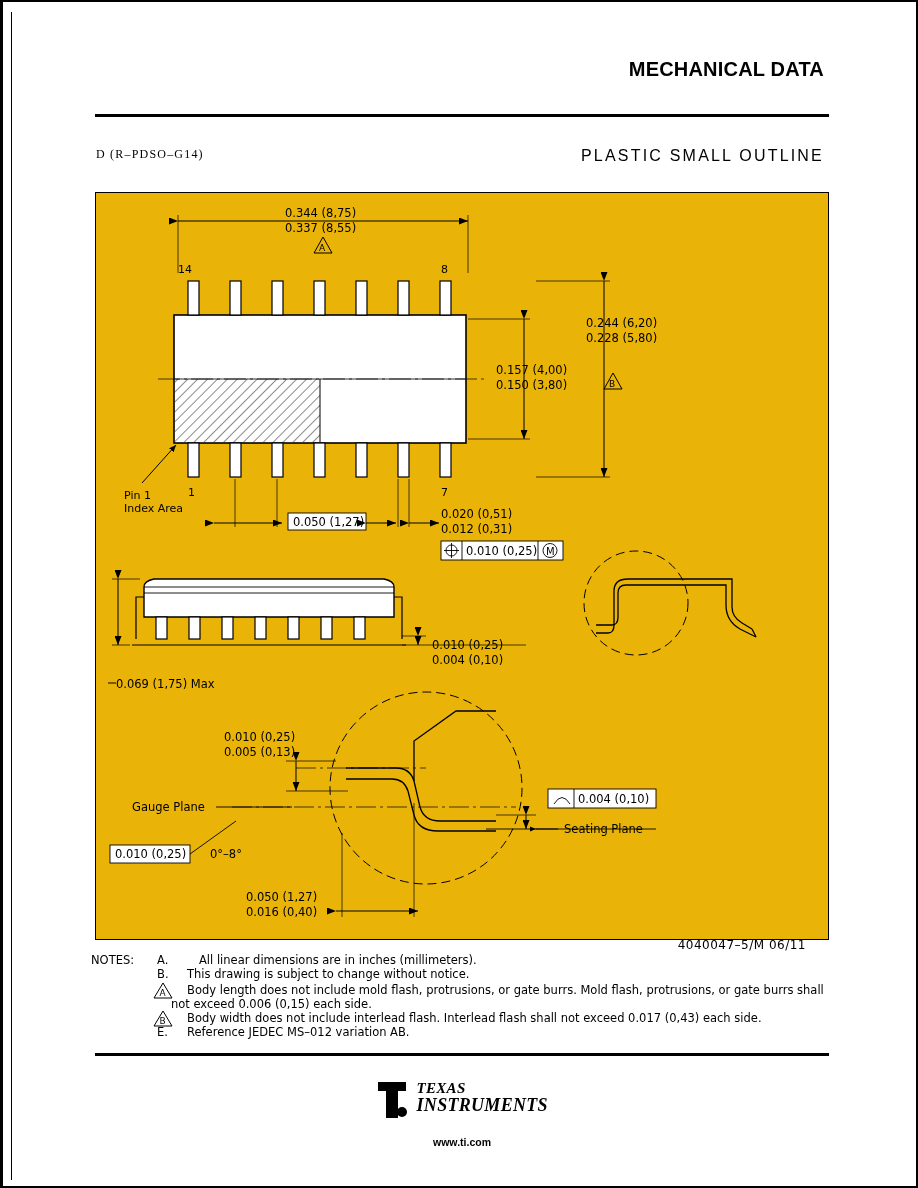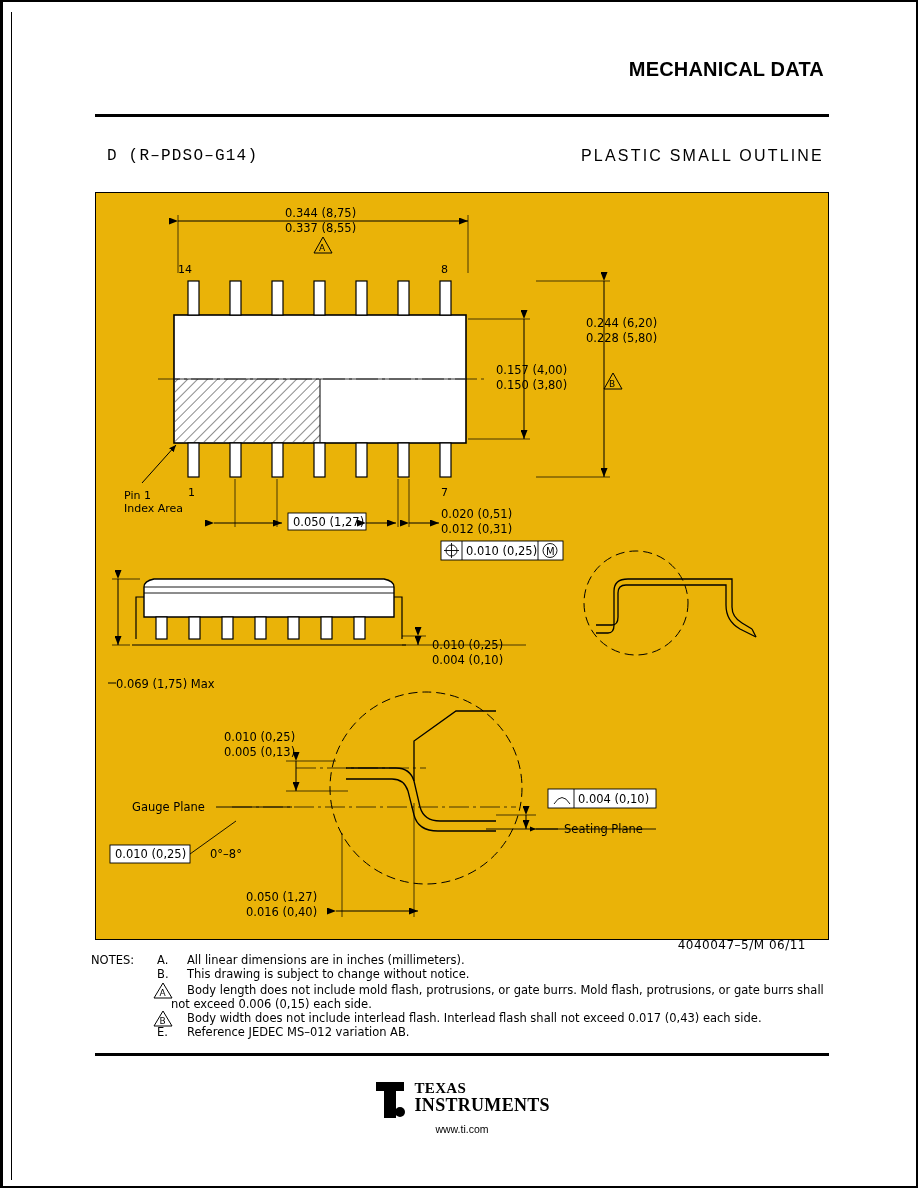--- a/index.html
+++ b/index.html
@@ -26,22 +26,22 @@
     position:absolute;right:92px;top:56px;
     font-weight:bold;font-size:20px;letter-spacing:.2px;
   }
   .rule-top{
     position:absolute;left:92px;top:112px;width:734px;height:0;border-top:3px solid #000;
   }
   .rule-bottom{
     position:absolute;left:92px;top:1051px;width:734px;height:0;border-top:3px solid #000;
   }
   .title-left{
-    position:absolute;left:104px;top:145px;font-size:16px;letter-spacing:1.2px;
-    font-family:Liberation Mono, monospace;
+    position:absolute;left:93px;top:145px;font-size:12px;letter-spacing:1.2px;
+    font-family:Liberation Serif, serif;
   }
   .title-right{
     position:absolute;right:92px;top:145px;font-size:16px;letter-spacing:2.2px;
     font-family:Liberation Sans, sans-serif;
   }
   .drawing-box{
     position:absolute;left:92px;top:190px;width:734px;height:748px;
     border:1px solid #000;box-sizing:border-box;background:#eab308;
   }
   svg.draw{position:absolute;left:0;top:0;}
@@ -58,27 +58,27 @@
   }
   .footer{
     position:absolute;left:0;top:1078px;width:918px;text-align:center;
   }
   .ti-wrap{display:inline-block;text-align:left;position:relative;}
   .ti-logo{
     position:relative;display:inline-block;vertical-align:top;width:32px;height:40px;
   }
   .ti-name{
     display:inline-block;vertical-align:top;margin-left:4px;
-    font-family:"Liberation Serif", serif;font-weight:bold;line-height:17px;
+    font-family:"Liberation Serif", serif;font-weight:bold;line-height:17px;font-style:italic;
   }
   .ti-name .l1{font-size:15px;letter-spacing:.3px;}
   .ti-name .l2{font-size:18px;letter-spacing:.3px;}
   .ti-url{
-    font-family:"Liberation Sans", sans-serif;font-weight:normal;font-size:10.5px;
-    text-align:center;margin-top:3px;
+    font-family:"Liberation Sans", sans-serif;font-weight:bold;font-size:10.5px;
+    text-align:center;margin-top:16px;
   }
   text{font-family:"DejaVu Sans", sans-serif;}
 </style>
 </head>
 <body>
 
 <div class="page">
   <div class="inner-border-left"></div>
 
   <div class="hdr">MECHANICAL DATA</div>
@@ -275,21 +275,21 @@
       </g>
     </svg>
   </div>
 
   <div class="docnum">4040047–5/M   06/11</div>
 
   <div class="notes">
     <span class="lbl">NOTES:</span>
 
     <span class="letter" style="left:66px;top:0;">A.</span>
-    <span class="rowtxt" style="left:96px;top:0;">All linear dimensions are in inches (millimeters).</span>
+    <span class="rowtxt" style="left:108px;top:0;">All linear dimensions are in inches (millimeters).</span>
 
     <span class="letter" style="left:66px;top:14px;">B.</span>
     <span class="rowtxt" style="left:96px;top:14px;">This drawing is subject to change without notice.</span>
 
     <svg style="position:absolute;left:62px;top:28px;" width="20" height="17">
       <polygon points="10,1 19,16 1,16" fill="none" stroke="#000" stroke-width="1"></polygon>
       <text x="6.5" y="14" font-size="9" font-family="DejaVu Sans, sans-serif">A</text>
     </svg>
     <span class="rowtxt" style="left:96px;top:30px;">Body length does not include mold flash, protrusions, or gate burrs.  Mold flash, protrusions, or gate burrs shall</span>
     <span class="rowtxt" style="left:80px;top:44px;">not exceed 0.006 (0,15) each side.</span>

